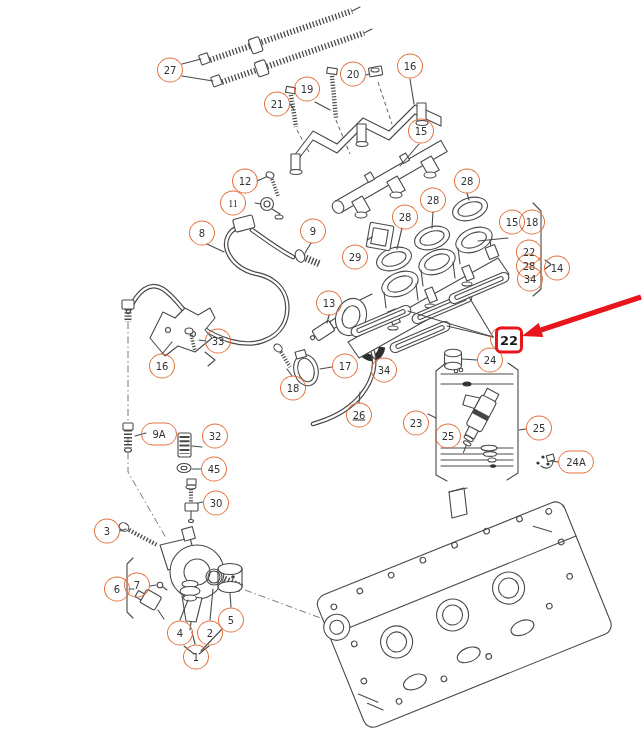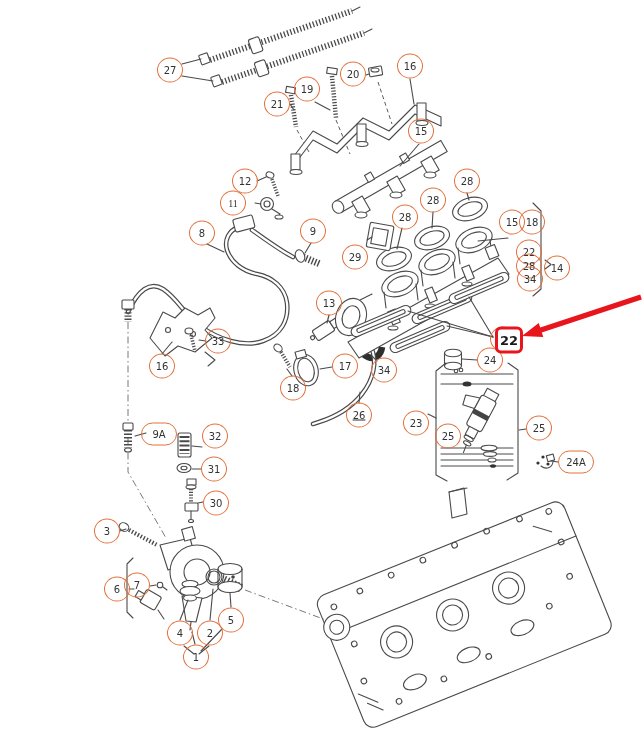--- a/index.html
+++ b/index.html
@@ -486,21 +486,21 @@
       <div class="callout" style="left: 384px; top: 370px;">34</div>
       <div class="callout" style="left: 359px; top: 415px; text-decoration: underline;">26</div>
       <div class="callout" style="left: 503px; top: 339px;">22</div>
       <div class="callout" style="left: 416px; top: 415px; margin-top: 8px;">23</div>
       <div class="callout" style="left: 490px; top: 360px;">24</div>
       <div class="callout" style="left: 448px; top: 436px;">25</div>
       <div class="callout" style="left: 539px; top: 428px;">25</div>
       <div class="callout pill" style="left: 576px; top: 462px;">24A</div>
       <div class="callout pill" style="left: 159px; top: 434px;">9A</div>
       <div class="callout" style="left: 215px; top: 436px;">32</div>
-      <div class="callout" style="left: 214px; top: 469px;">31</div>
+      <div class="callout" style="left: 214px; top: 469px;">45</div>
       <div class="callout" style="left: 216px; top: 503px;">30</div>
       <div class="callout" style="left: 107px; top: 531px;">3</div>
       <div class="callout" style="left: 117px; top: 589px;">6</div>
       <div class="callout" style="left: 137px; top: 585px;">7</div>
       <div class="callout" style="left: 180px; top: 633px;">4</div>
       <div class="callout" style="left: 210px; top: 633px;">2</div>
       <div class="callout" style="left: 231px; top: 620px;">5</div>
       <div class="callout" style="left: 196px; top: 657px;">1</div>
       <div class="callout" style="left: 512px; top: 222px;">15</div>
       <div class="callout" style="left: 532px; top: 222px;">18</div>

